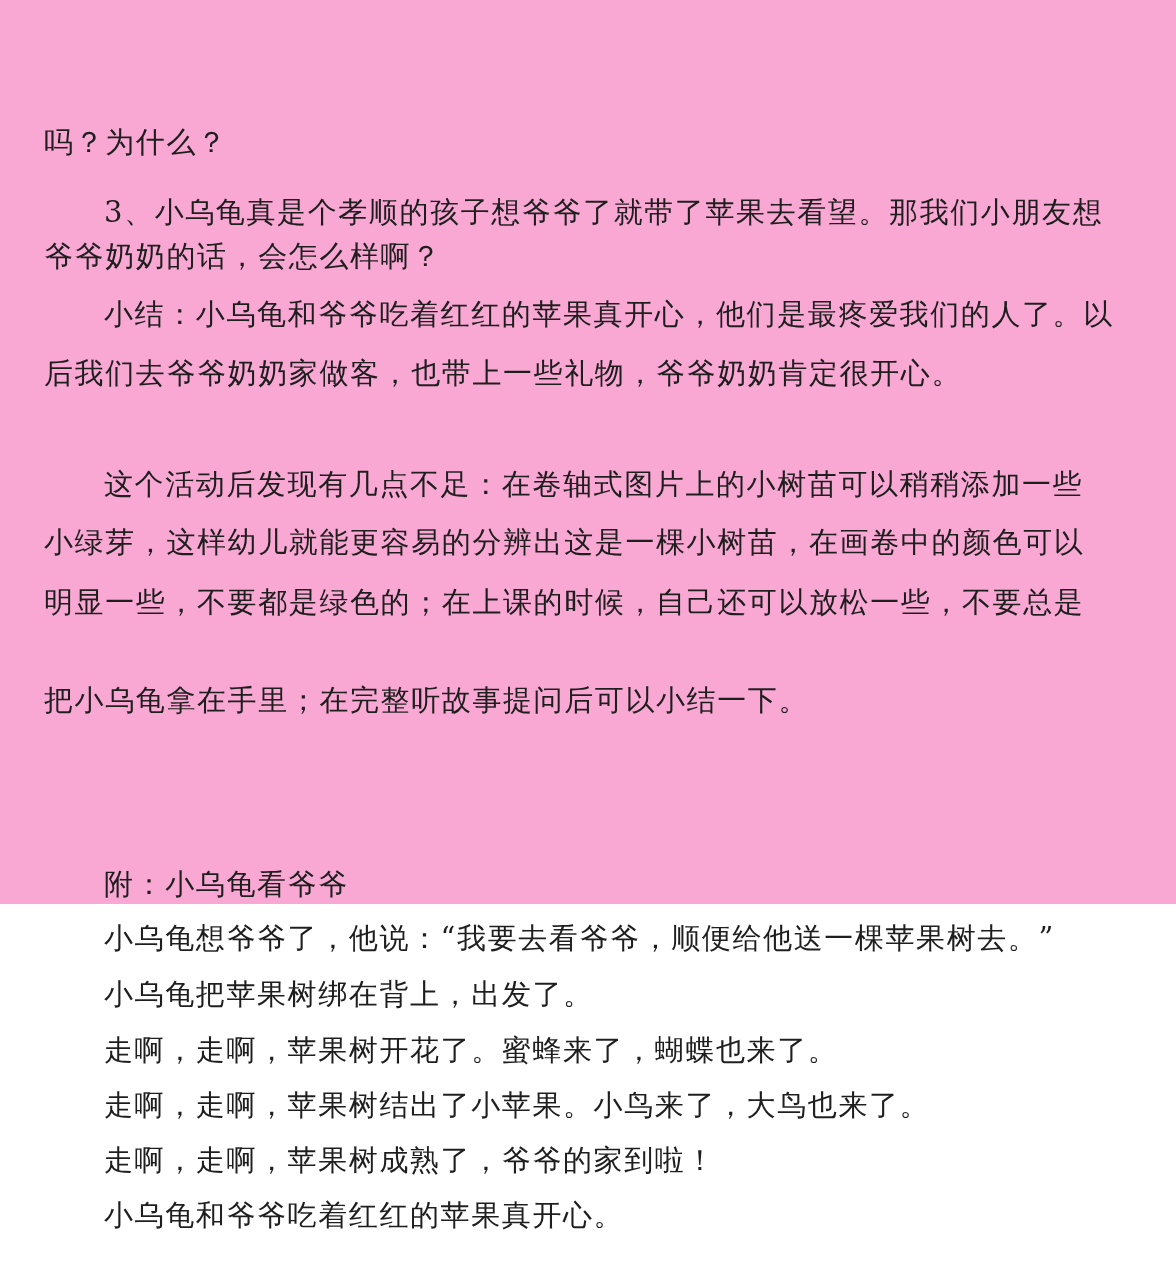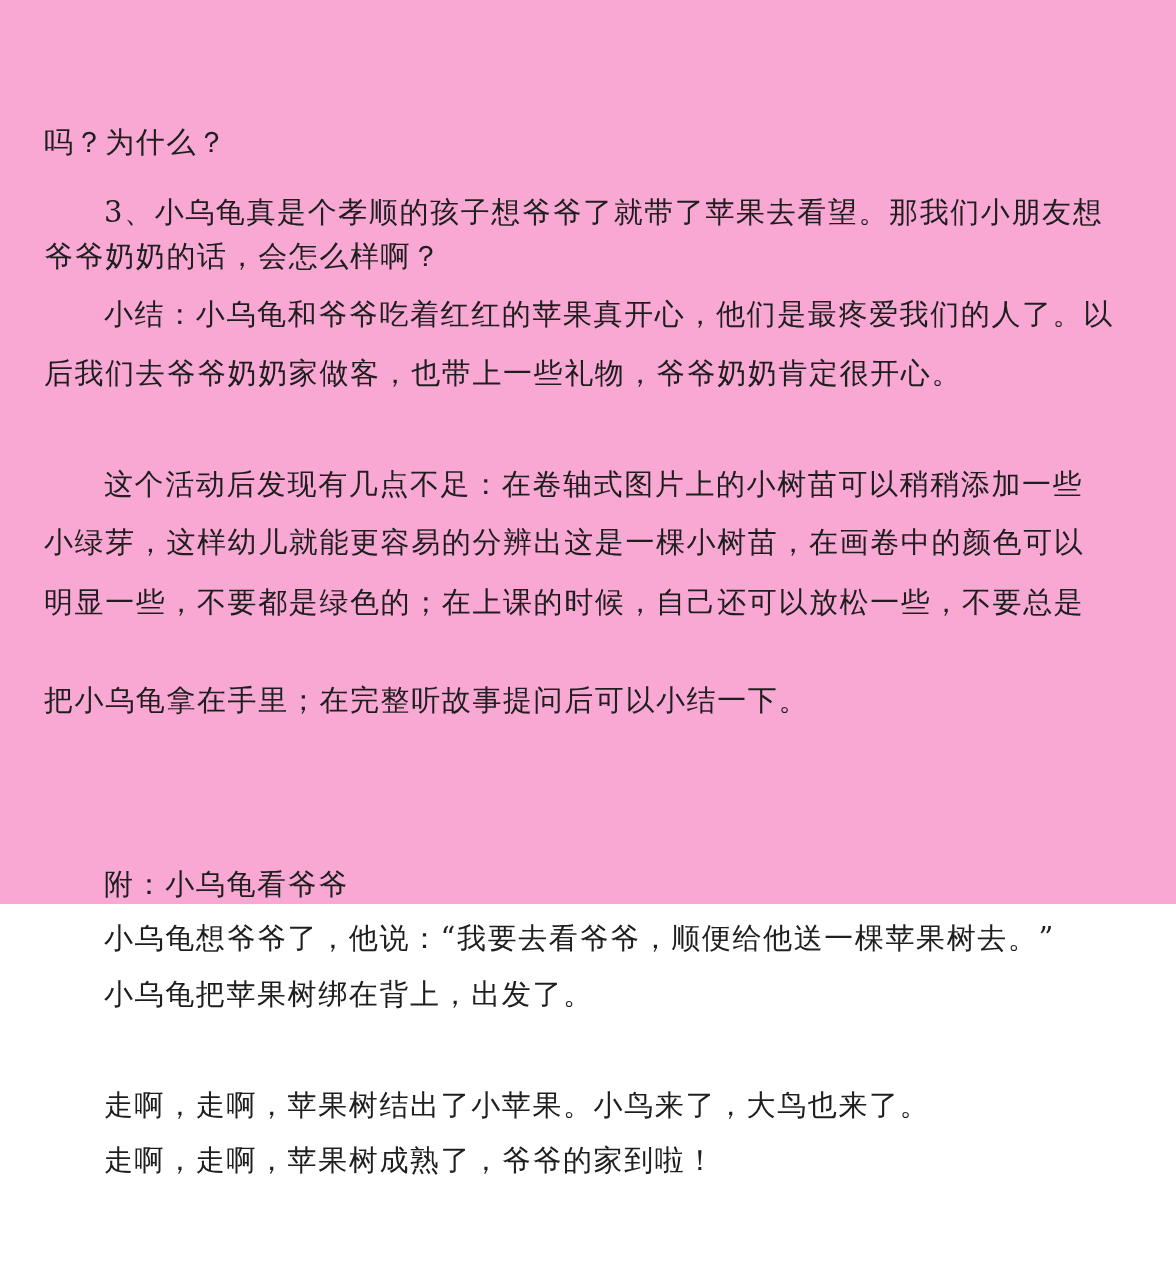--- a/index.html
+++ b/index.html
@@ -47,16 +47,18 @@
 
   <div class="line" style="left:104px; top:464px;">这个活动后发现有几点不足：在卷轴式图片上的小树苗可以稍稍添加一些</div>
   <div class="line" style="left:44px; top:522px;">小绿芽，这样幼儿就能更容易的分辨出这是一棵小树苗，在画卷中的颜色可以</div>
   <div class="line" style="left:44px; top:582px;">明显一些，不要都是绿色的；在上课的时候，自己还可以放松一些，不要总是</div>
   <div class="line" style="left:44px; top:640px;margin-top:40px;">把小乌龟拿在手里；在完整听故事提问后可以小结一下。</div>
 
   <div class="line" style="left:104px; top:864px;">附：小乌龟看爷爷</div>
 
   <div class="line" style="left:104px; top:918px;text-align:right;">小乌龟想爷爷了，他说：“我要去看爷爷，顺便给他送一棵苹果树去。”</div>
   <div class="line" style="left:104px; top:974px;">小乌龟把苹果树绑在背上，出发了。</div>
+  <div class="line" style="left:104px; top:1030px;">走啊，走啊，苹果树开花了。蜜蜂来了，蝴蝶也来了。</div>
   <div class="line" style="left:104px; top:1085px;">走啊，走啊，苹果树结出了小苹果。小鸟来了，大鸟也来了。</div>
   <div class="line" style="left:104px; top:1140px;">走啊，走啊，苹果树成熟了，爷爷的家到啦！</div>
+  <div class="line" style="left:104px; top:1195px;">小乌龟和爷爷吃着红红的苹果真开心。</div>
 
 </div>
 
 </body></html>

